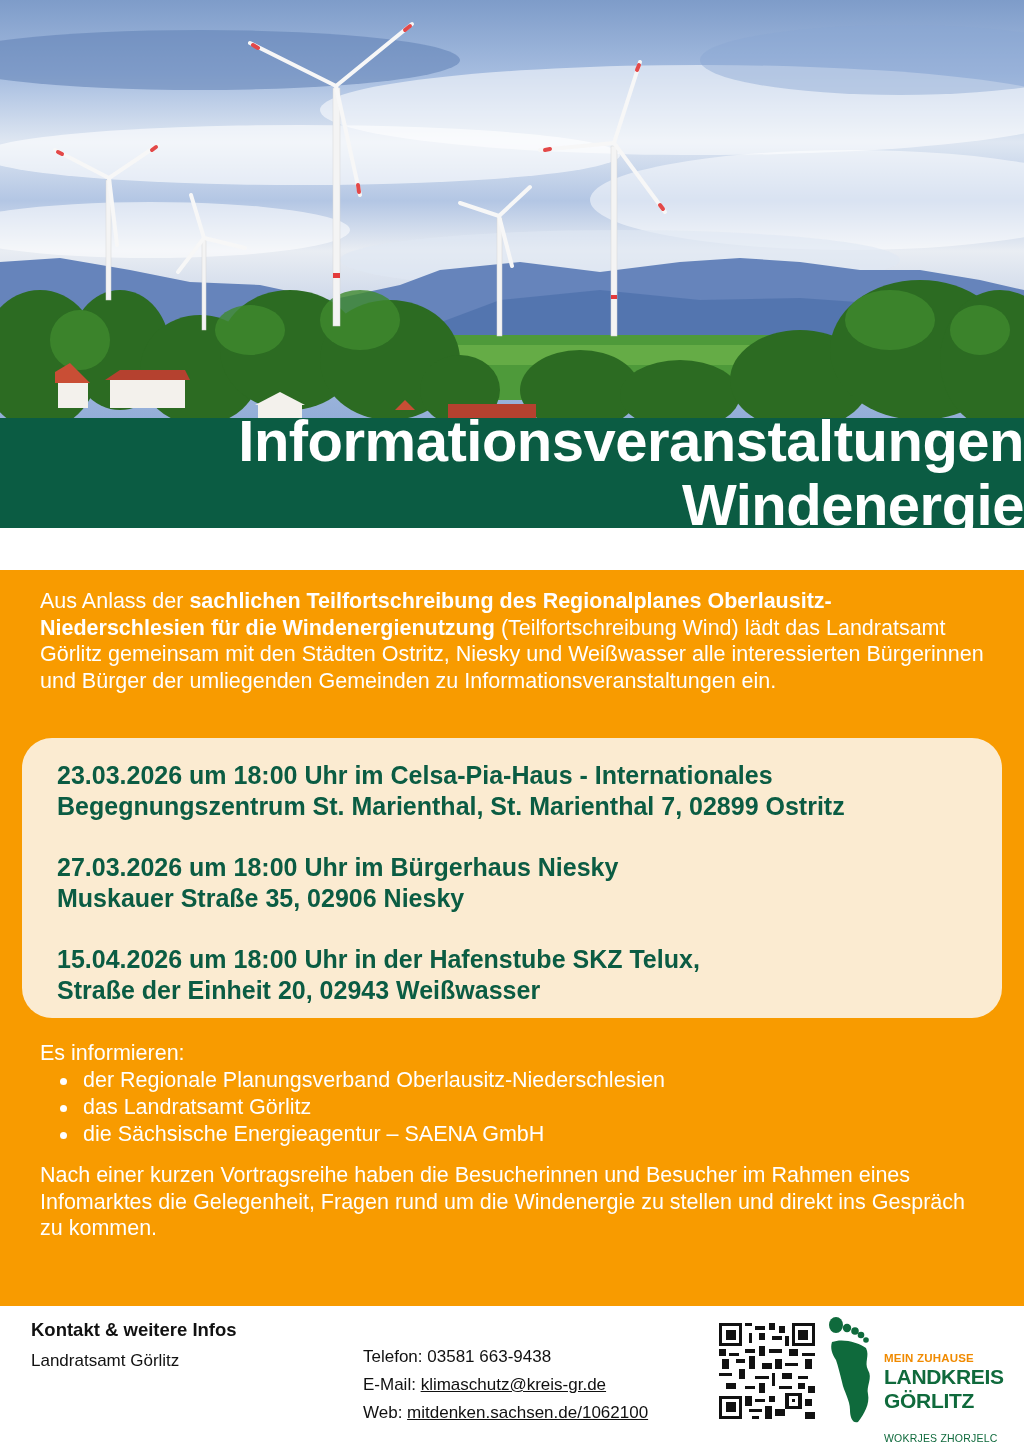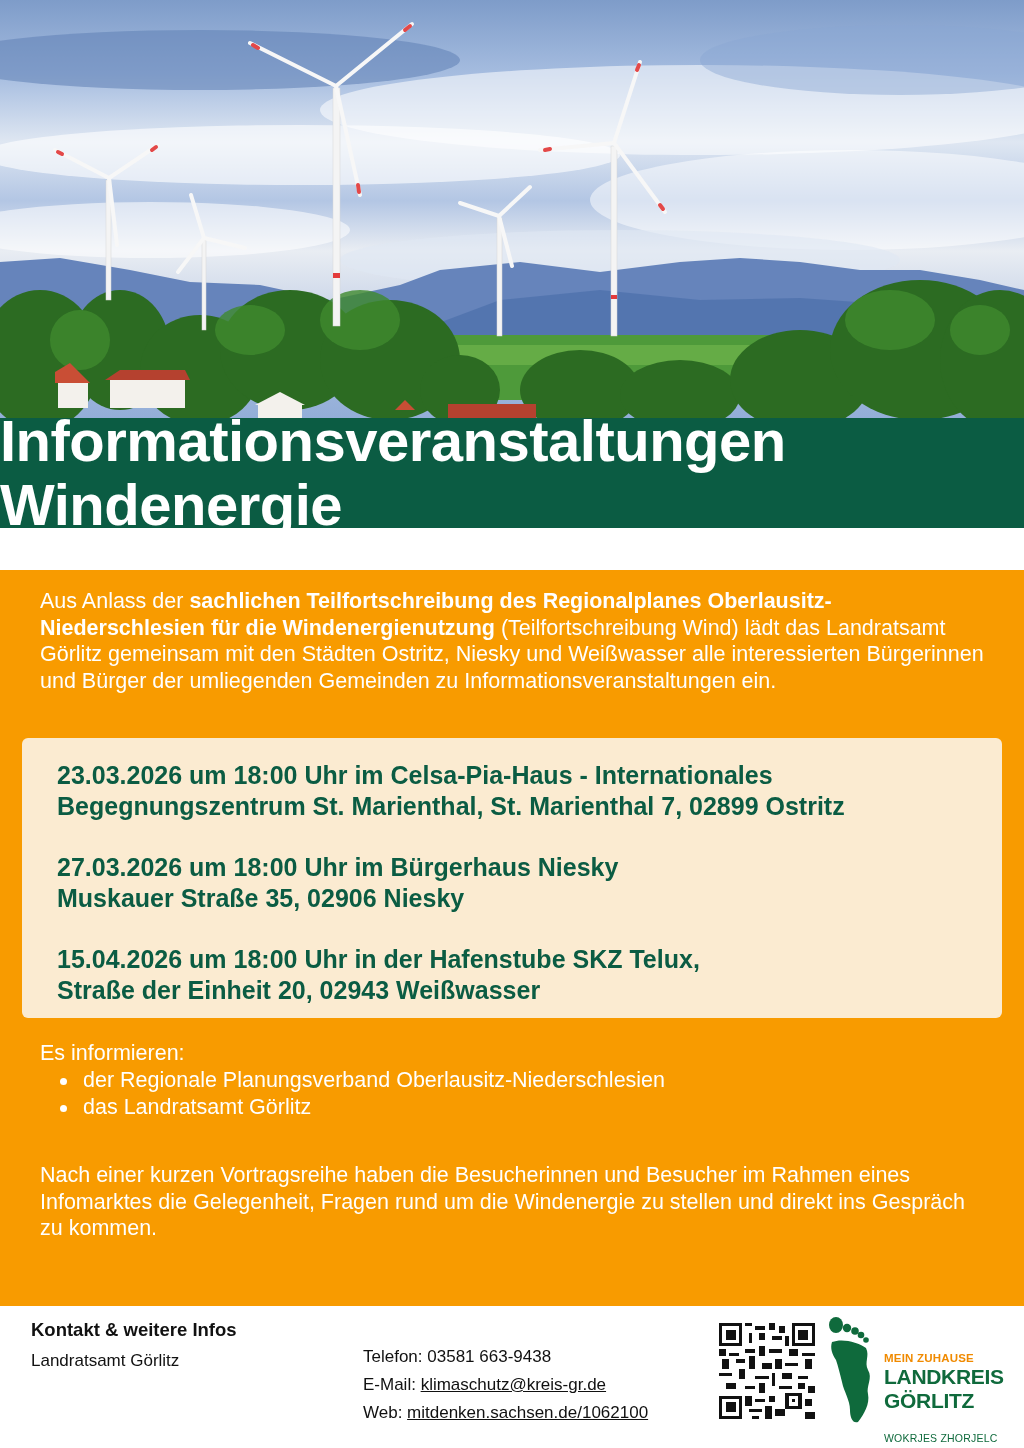--- a/index.html
+++ b/index.html
@@ -10,40 +10,40 @@
   .hero {
     position: absolute; left: 0; top: 0; width: 1024px; height: 418px; overflow: hidden;
     background: linear-gradient(180deg, #7e9cc9 0%, #a6bde0 18%, #dfe7f2 34%, #b3c6e4 48%, #e9edf3 60%, #cfd9ea 72%, #a9bedf 82%, #93aed8 100%);
   }
   .hero svg { position: absolute; left: 0; top: 0; }
 
   
   .title-band {
     position: absolute; left: 0; top: 418px; width: 1024px; height: 110px;
     background: #0b5c43; color: #ffffff; text-align: center;
-    display: flex; flex-direction: column; justify-content: center; align-items: flex-start;
+    display: flex; flex-direction: column; justify-content: center; align-items: flex-end;
   }
   .title-band .line {
     font-weight: bold; font-size: 58px; line-height: 64px; letter-spacing: -0.5px;
   }
 
   
   .orange {
     position: absolute; left: 0; top: 570px; width: 1024px; height: 736px;
     background: #f89b00; color: #ffffff;
   }
   .intro {
     position: absolute; left: 40px; top: 18px; width: 950px;
     font-size: 21.5px; line-height: 26.5px;
   }
   .intro b { font-weight: bold; }
 
   .events {
     position: absolute; left: 22px; top: 168px; width: 980px; height: 280px;
-    background: #fbebd1; border-radius: 6px; padding: 22px 0 0 35px;
+    background: #fbebd1; border-radius: 30px; padding: 22px 0 0 35px;
     color: #0b5c43; font-weight: bold; font-size: 25px; line-height: 31px;
   }
   .event { margin-bottom: 30px; }
   .event:last-child { margin-bottom: 0; }
 
   .informers {
     position: absolute; left: 40px; top: 470px; width: 950px;
     font-size: 21.5px; line-height: 27px;
   }
   .informers ul { list-style: none; margin-left: 20px; }
@@ -199,20 +199,21 @@
       <div>15.04.2026 um 18:00 Uhr in der Hafenstube SKZ Telux,</div>
       <div>Straße der Einheit 20, 02943 Weißwasser</div>
     </div>
   </div>
 
   <div class="informers">
     <div>Es informieren:</div>
     <ul>
       <li><span class="bullet"></span><span>der Regionale Planungsverband Oberlausitz-Niederschlesien</span></li>
       <li><span class="bullet"></span><span>das Landratsamt Görlitz</span></li>
+      <li><span class="bullet"></span><span>die Sächsische Energieagentur – SAENA GmbH</span></li>
     </ul>
   </div>
 
   <div class="outro">
     <p>Nach einer kurzen Vortragsreihe haben die Besucherinnen und Besucher im Rahmen eines Infomarktes die Gelegenheit, Fragen rund um die Windenergie zu stellen und direkt ins Gespräch zu kommen.</p>
   </div>
 </div>
 
 <div class="footer">
   <div class="contact-title">Kontakt &amp; weitere Infos</div>

